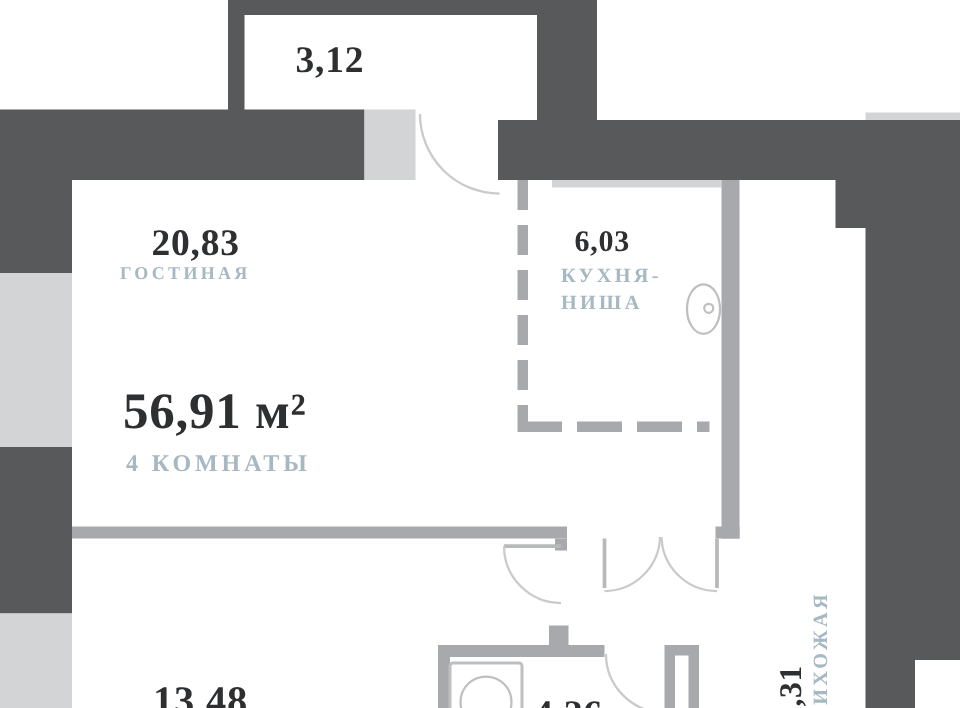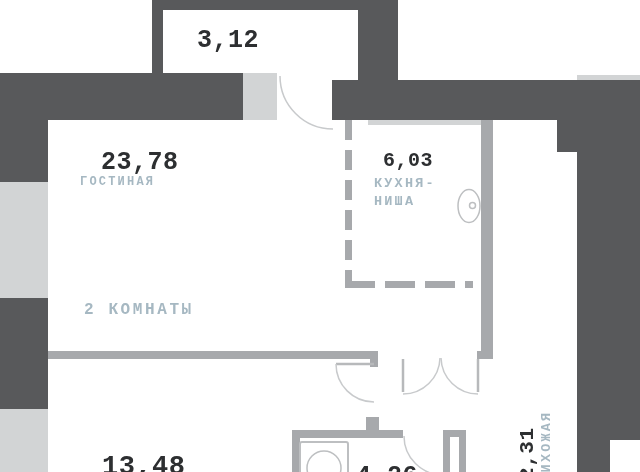--- a/index.html
+++ b/index.html
@@ -2,21 +2,21 @@
 <html style="--wall-dark: #58595B; --wall-mid: #A7A9AC; --wall-light: #D2D4D5; --text-dark: #2D2F31; --text-muted: #A6B8C2; --arc: #C8CACC; --fixture: #BDBFC1; --bg: #FFFFFF;"><head>
 <meta charset="utf-8">
 <style>
   :root{
     --wall-dark:#58595B; --wall-mid:#A7A9AC; --wall-light:#D2D4D5;
     --text-dark:#2D2F31; --text-muted:#A6B8C2; --arc:#C8CACC; --fixture:#BDBFC1; --bg:#FFFFFF;
   }
   html,body{margin:0;padding:0;background:var(--bg);}
   #plan{
     position:relative;width:640px;height:472px;overflow:hidden;background:var(--bg);
-    font-family:Liberation Mono, monospace;
+    font-family:Liberation Serif, serif;
   }
   .abs{position:absolute;}
   .w-dark{background:var(--wall-dark);}
   .w-mid{background:var(--wall-mid);}
   .w-light{background:var(--wall-light);}
   .w-white{background:var(--bg);}
   .dash-v{background:repeating-linear-gradient(180deg,var(--wall-mid) 0 20px,transparent 20px 30px);}
   .dash-h{background:repeating-linear-gradient(90deg,var(--wall-mid) 0 30px,transparent 30px 40px);}
   .num{color:var(--text-dark);font-weight:700;line-height:1;white-space:nowrap;}
   .num-md{font-size:25px;letter-spacing:.5px;}
@@ -77,28 +77,29 @@
     <path class="arc" d="M336,364 A38,38 0 0 0 374,402"></path>
     <path class="arc" d="M404,436 A39,39 0 0 0 443,475"></path>
     <ellipse class="fix-thin" cx="469" cy="206" rx="11" ry="16.5"></ellipse>
     <circle class="fix-thin" cx="472.5" cy="205.5" r="3"></circle>
     <rect class="fix" x="300" y="442" width="48" height="36" rx="2"></rect>
     <circle class="fix-thin" cx="324" cy="468" r="17"></circle>
   </svg>
 
   <div class="abs num num-md" style="left:197px;top:28px;">3,12</div>
 
-  <div class="abs num num-md" style="left:101px;top:150px;">23,78</div>
+  <div class="abs num num-md" style="left:101px;top:150px;">20,83</div>
   <div class="abs lbl" style="left:80px;top:176px;">ГОСТИНАЯ</div>
 
   <div class="abs num num-md" style="left:383px;top:151px;font-size:20px;">6,03</div>
   <div class="abs lbl lbl-sm" style="left:374px;top:177px;text-align:center;">КУХНЯ-</div>
   <div class="abs lbl lbl-sm" style="left:374px;top:195px;">НИША</div>
 
-  <div class="abs lbl lbl-lg" style="left:84px;top:302px;">2 КОМНАТЫ</div>
+  <div class="abs num num-lg" style="left:82px;top:258px;">56,91 м²</div>
+  <div class="abs lbl lbl-lg" style="left:84px;top:302px;">4 КОМНАТЫ</div>
 
   <div class="abs num num-md" style="left:102px;top:454px;font-size:27px;">13,48</div>
   <div class="abs num num-md" style="left:356px;top:464px;">4,26</div>
 
   <div class="abs" id="rot-hall" style="left:517px;top:493px;">
     <div class="num num-md" style="margin-bottom:2px;">12,31</div>
     <div class="lbl lbl-sm">ПРИХОЖАЯ</div>
   </div>
 
 </div>

